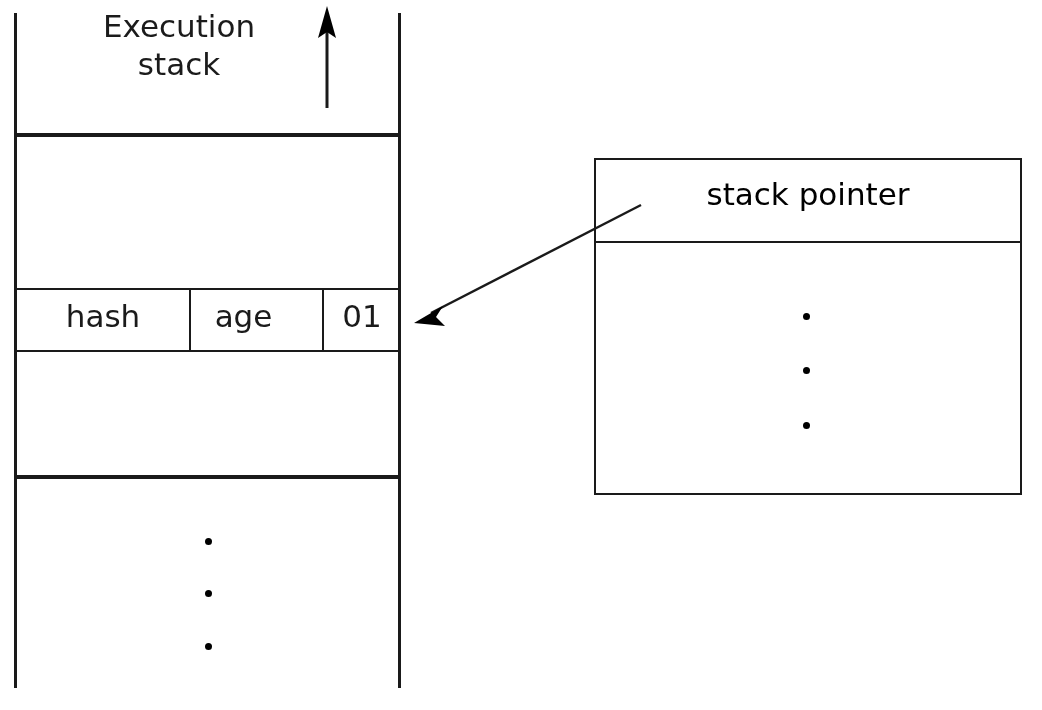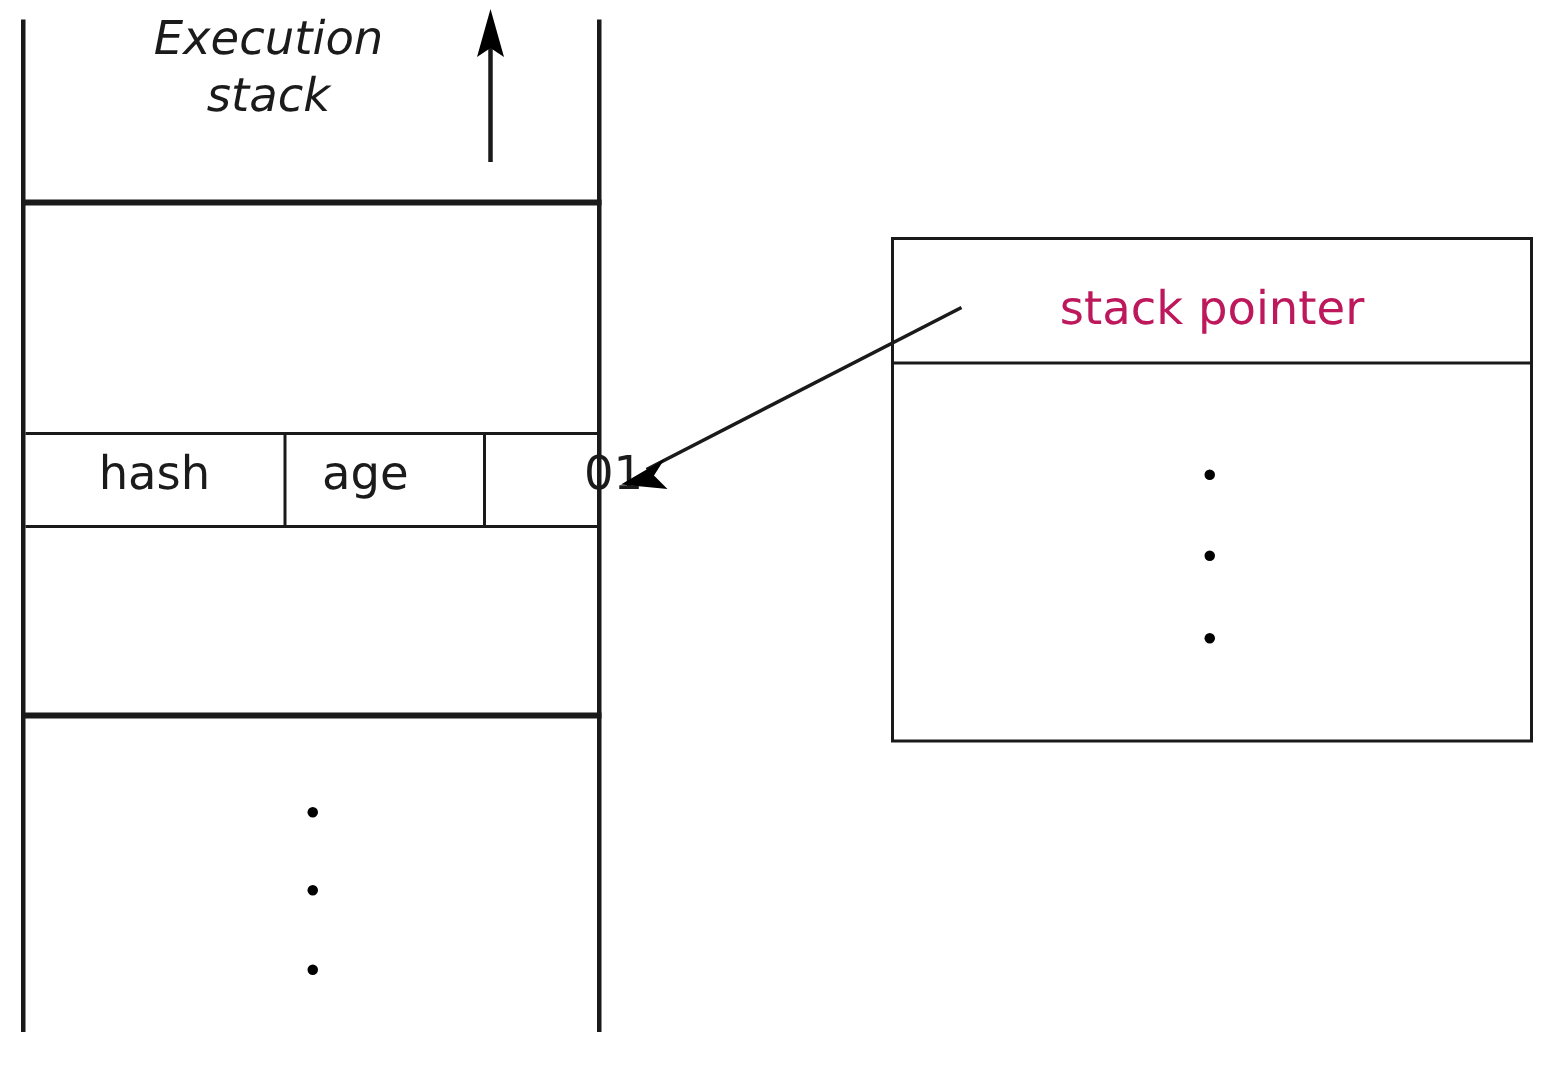--- a/index.html
+++ b/index.html
@@ -38,21 +38,20 @@
     border-radius: 50%;
     background: #000000;
   }
   .label {
     position: absolute;
     text-align: center;
     line-height: 1.22;
     white-space: pre-line;
     color: #1b1b1b;
     font-weight: 400;
-    font-style: italic;
   }
 
   
   #stack-column {
     position: absolute;
     left: 0;
     top: 0;
     width: 440px;
     height: 710px;
   }
@@ -141,25 +140,25 @@
     position: absolute;
     left: 34px;
     top: 181px;
     width: 428px;
     height: 2px;
     background: #1a1a1a;
   }
   #stack-pointer-label {
     position: absolute;
     left: 34px;
-    top: 128px;
+    top: 116px;
     width: 428px;
     text-align: center;
     font-size: 31px;
-    color: #be185d;
+    color: #000000;
   }
 
   
   #pointer-arrow {
     position: absolute;
     left: 405px;
     top: 190px;
     width: 250px;
     height: 145px;
     pointer-events: none;
@@ -186,21 +185,21 @@
     <div class="hline stack-rule-thick" style="top:133px;"></div>
 
 
     <div class="hline stack-rule-thin" style="left:17px; top:288px; width:381px;"></div>
     <div class="hline stack-rule-thin" style="left:17px; top:350px; width:381px;"></div>
     <div class="vline cell-divider" style="left:189px; top:288px; height:64px;"></div>
     <div class="vline cell-divider" style="left:322px; top:288px; height:64px;"></div>
 
     <div class="slot-text" style="left:17px; top:301px; width:172px;">hash</div>
     <div class="slot-text" style="left:191px; top:301px; width:105px;">age</div>
-    <div class="slot-text" style="left:324px; top:301px; width:76px;padding-left:47px;">01</div>
+    <div class="slot-text" style="left:324px; top:301px; width:76px;">01</div>
 
     <div class="hline stack-rule-thick" style="top:475px;"></div>
 
     <div class="dot" style="left:205px; top:538px;"></div>
     <div class="dot" style="left:205px; top:590px;"></div>
     <div class="dot" style="left:205px; top:643px;"></div>
   </div>
 
   <div id="object-group">
 

